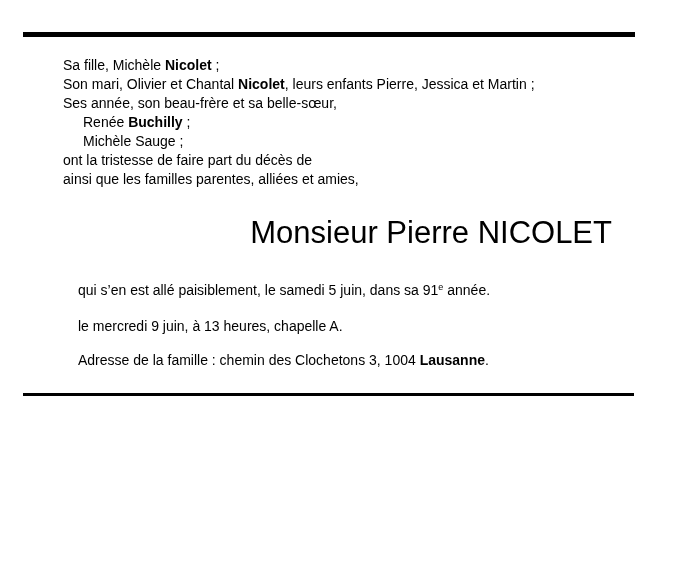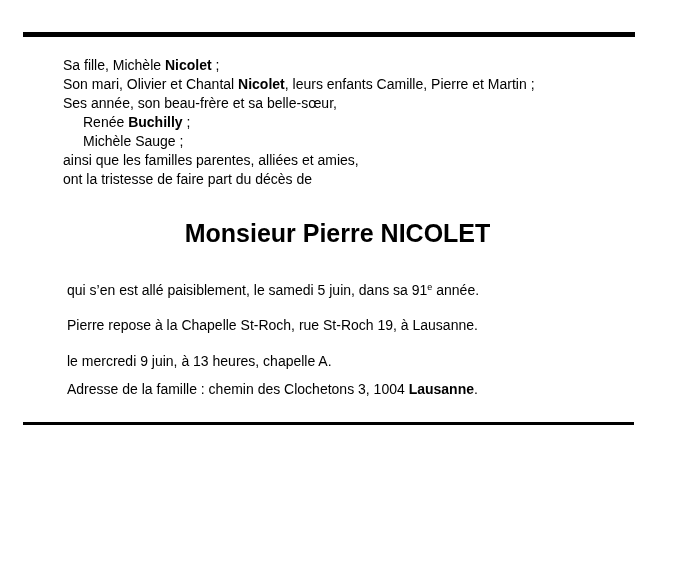--- a/index.html
+++ b/index.html
@@ -34,66 +34,65 @@
     font-size: 14px;
     line-height: 19px;
   }
   .fline { margin: 0; padding: 0; }
   .family { margin-top: 19px; }
   .indent { padding-left: 20px; }
   .b { font-weight: bold; }
   .title {
     margin: 26px 0 0 0;
     width: 549px;
-    font-size: 25px;
+    font-size: 31px;
     line-height: 36px;
-    font-weight: bold;
-    text-align: center;
+    font-weight: normal;
+    text-align: right;
     letter-spacing: 0px;
   }
   .p1 { margin-top: 30px; }
   .p2 { margin-top: 16px; }
   .p3 { margin-top: 17px; }
   .p4 { margin-top: 9px; }
   .footer-line {
     margin-top: 31px;
     width: 549px;
     text-align: center;
   }
-  p { margin: 4px; padding: 0; }
+  p { margin: 15px; padding: 0; }
   sup.sup-e {
     font-size: 9px;
     vertical-align: 5px;
     line-height: 0;
   }
 </style>
 </head>
 <body>
 
 <div class="page">
 
   <div class="rule-top"></div>
 
   <div class="content">
 
     <div class="family">
       <p class="fline"><span>Sa fille, Michèle </span><span class="b">Nicolet</span><span> ;</span></p>
-      <p class="fline"><span>Son mari, Olivier et Chantal </span><span class="b">Nicolet</span><span>, leurs enfants Camille, Pierre et Martin ;</span></p>
+      <p class="fline"><span>Son mari, Olivier et Chantal </span><span class="b">Nicolet</span><span>, leurs enfants Pierre, Jessica et Martin ;</span></p>
       <p class="fline"><span>Ses année, son beau-frère et sa belle-sœur,</span><span class="b"></span><span></span></p>
       <p class="fline indent"><span>Renée </span><span class="b">Buchilly</span><span> ;</span></p>
       <p class="fline indent"><span>Michèle Sauge ;</span><span class="b"></span><span></span></p>
+      <p class="fline"><span>ont la tristesse de faire part du décès de</span><span class="b"></span><span></span></p>
       <p class="fline"><span>ainsi que les familles parentes, alliées et amies,</span><span class="b"></span><span></span></p>
-      <p class="fline"><span>ont la tristesse de faire part du décès de</span><span class="b"></span><span></span></p>
     </div>
 
     <p class="title">Monsieur Pierre NICOLET</p>
 
     <p class="p1"><span>qui s’en est allé paisiblement, le samedi 5 juin, dans sa 91</span><sup class="sup-e">e</sup><span> année.</span></p>
 
-    <p class="p2">Pierre repose à la Chapelle St-Roch, rue St-Roch 19, à Lausanne.</p>
 
     <div class="p3">
       <p>le mercredi 9 juin, à 13 heures, chapelle A.</p>
     </div>
 
     <p class="p4"><span>Adresse de la famille : chemin des Clochetons 3, 1004 </span><span class="b">Lausanne</span><span>.</span></p>
 
 
   </div>
 

